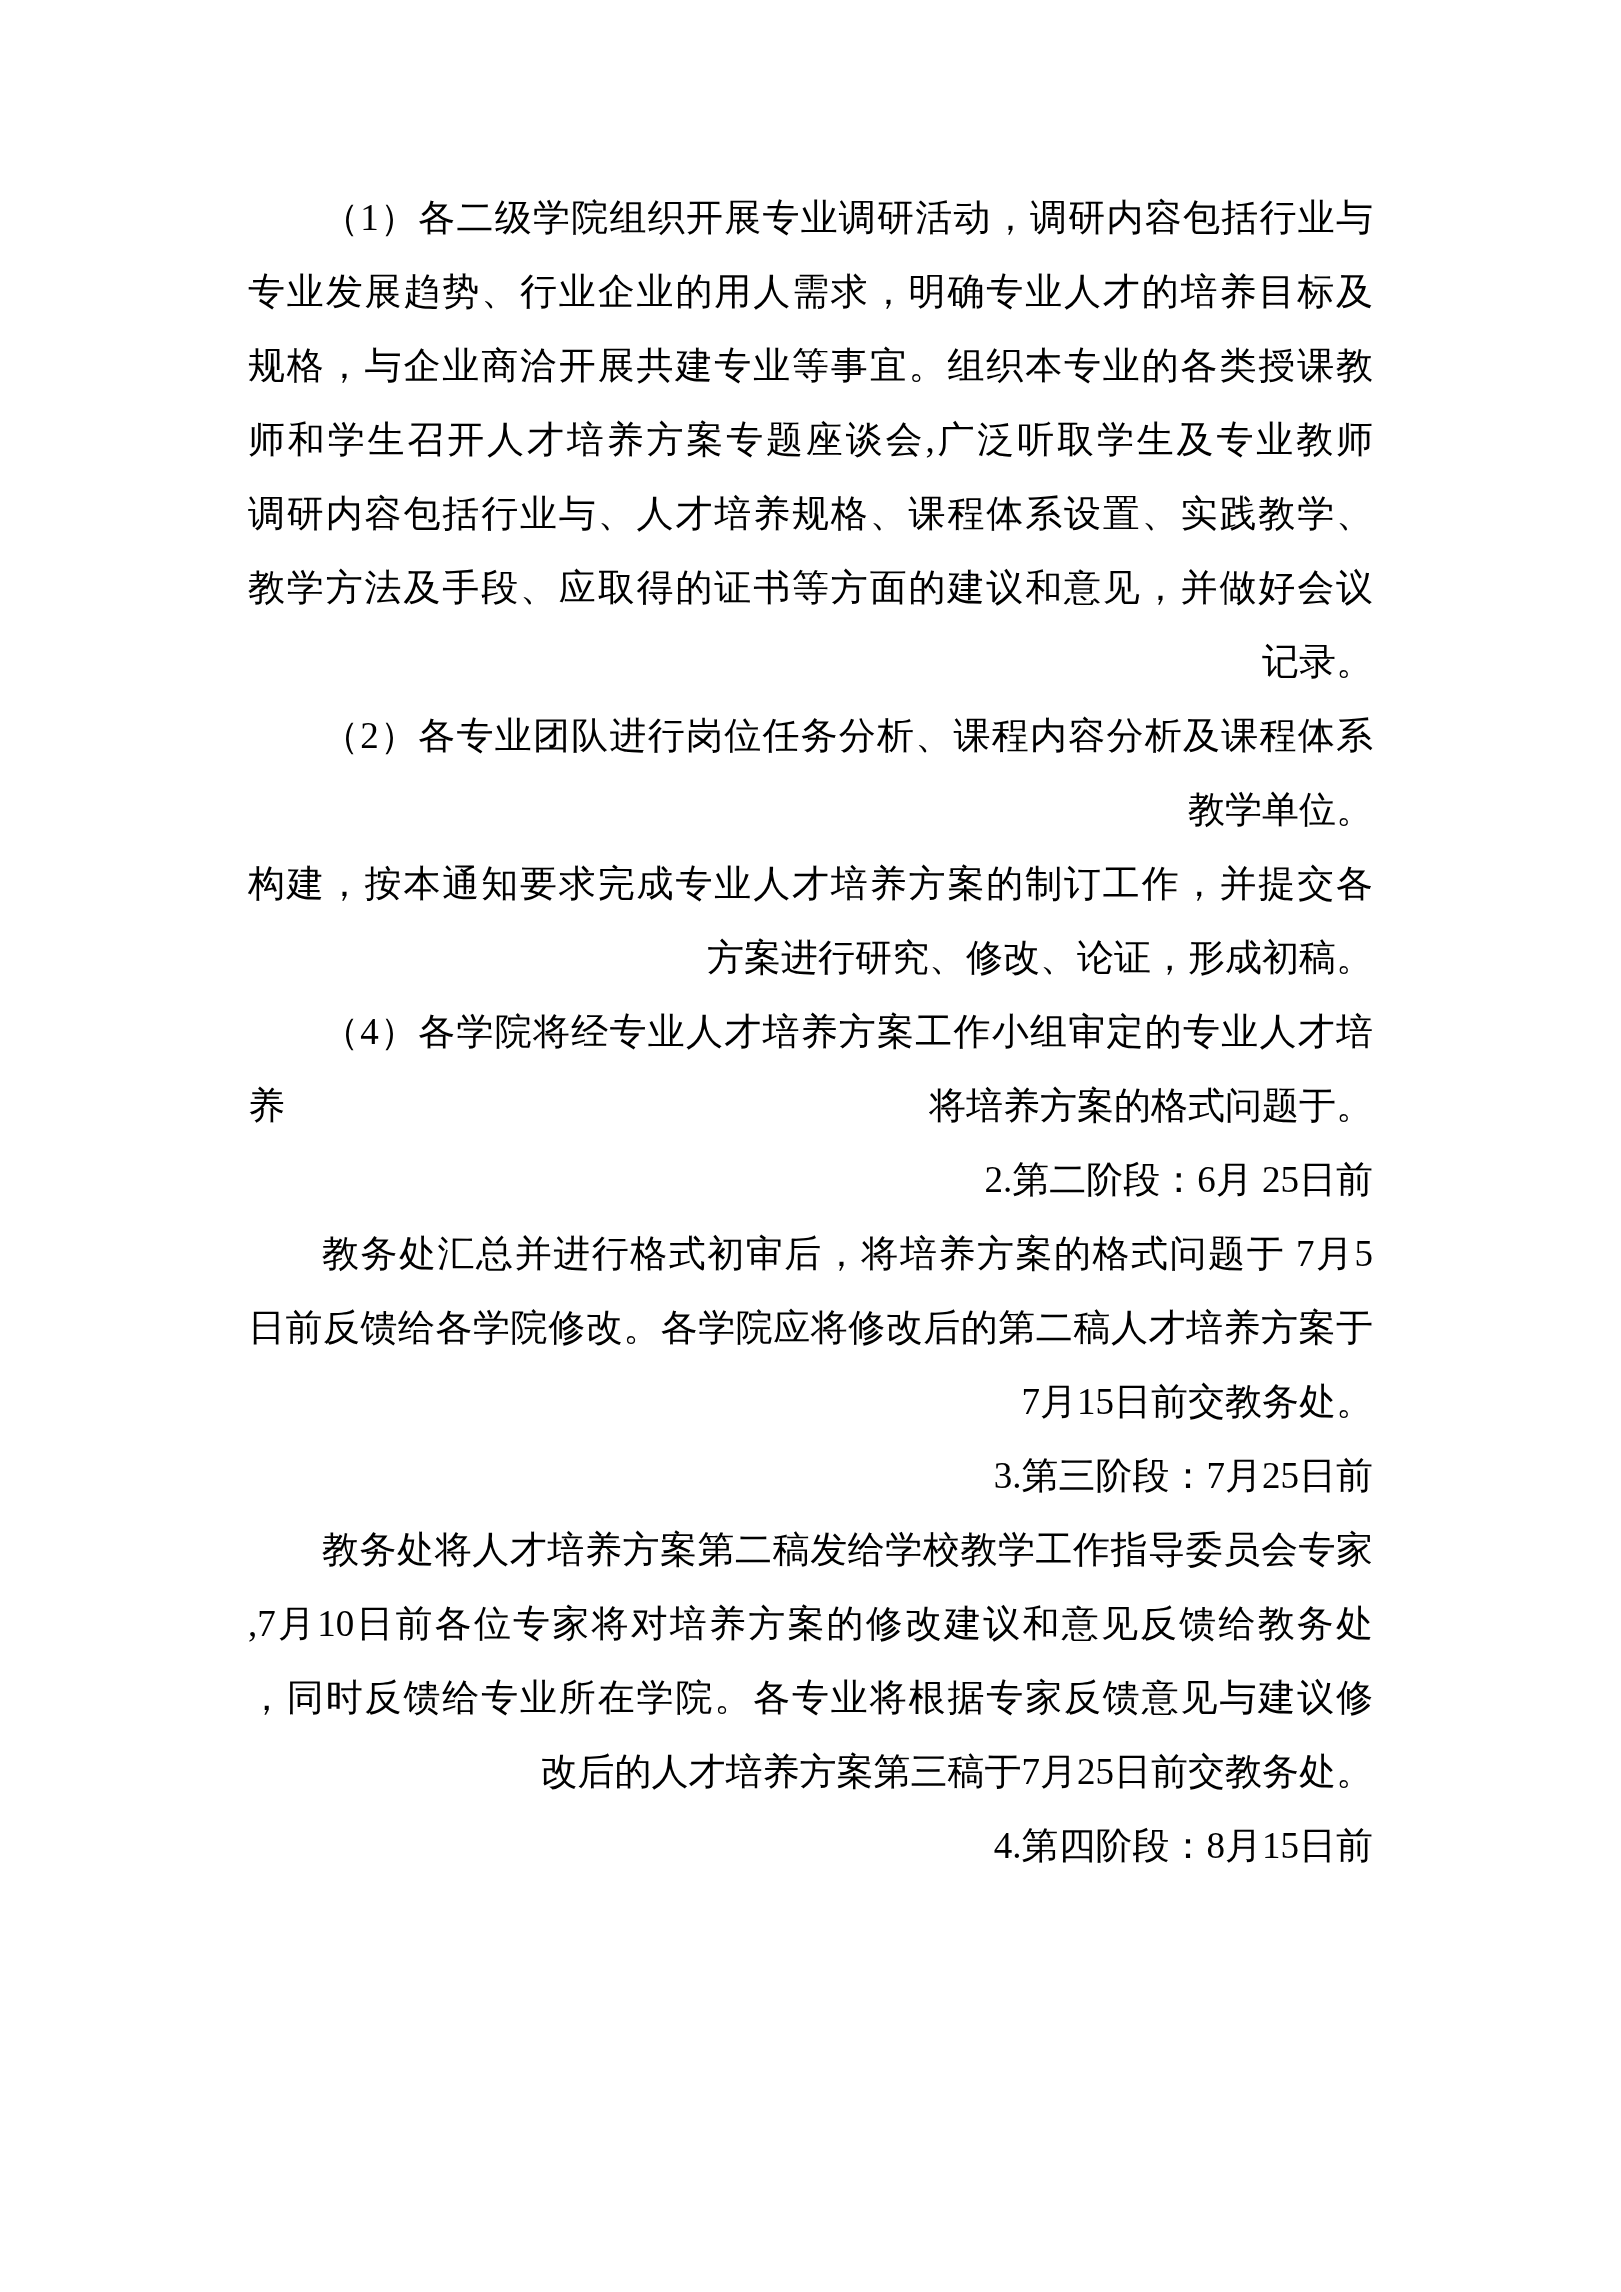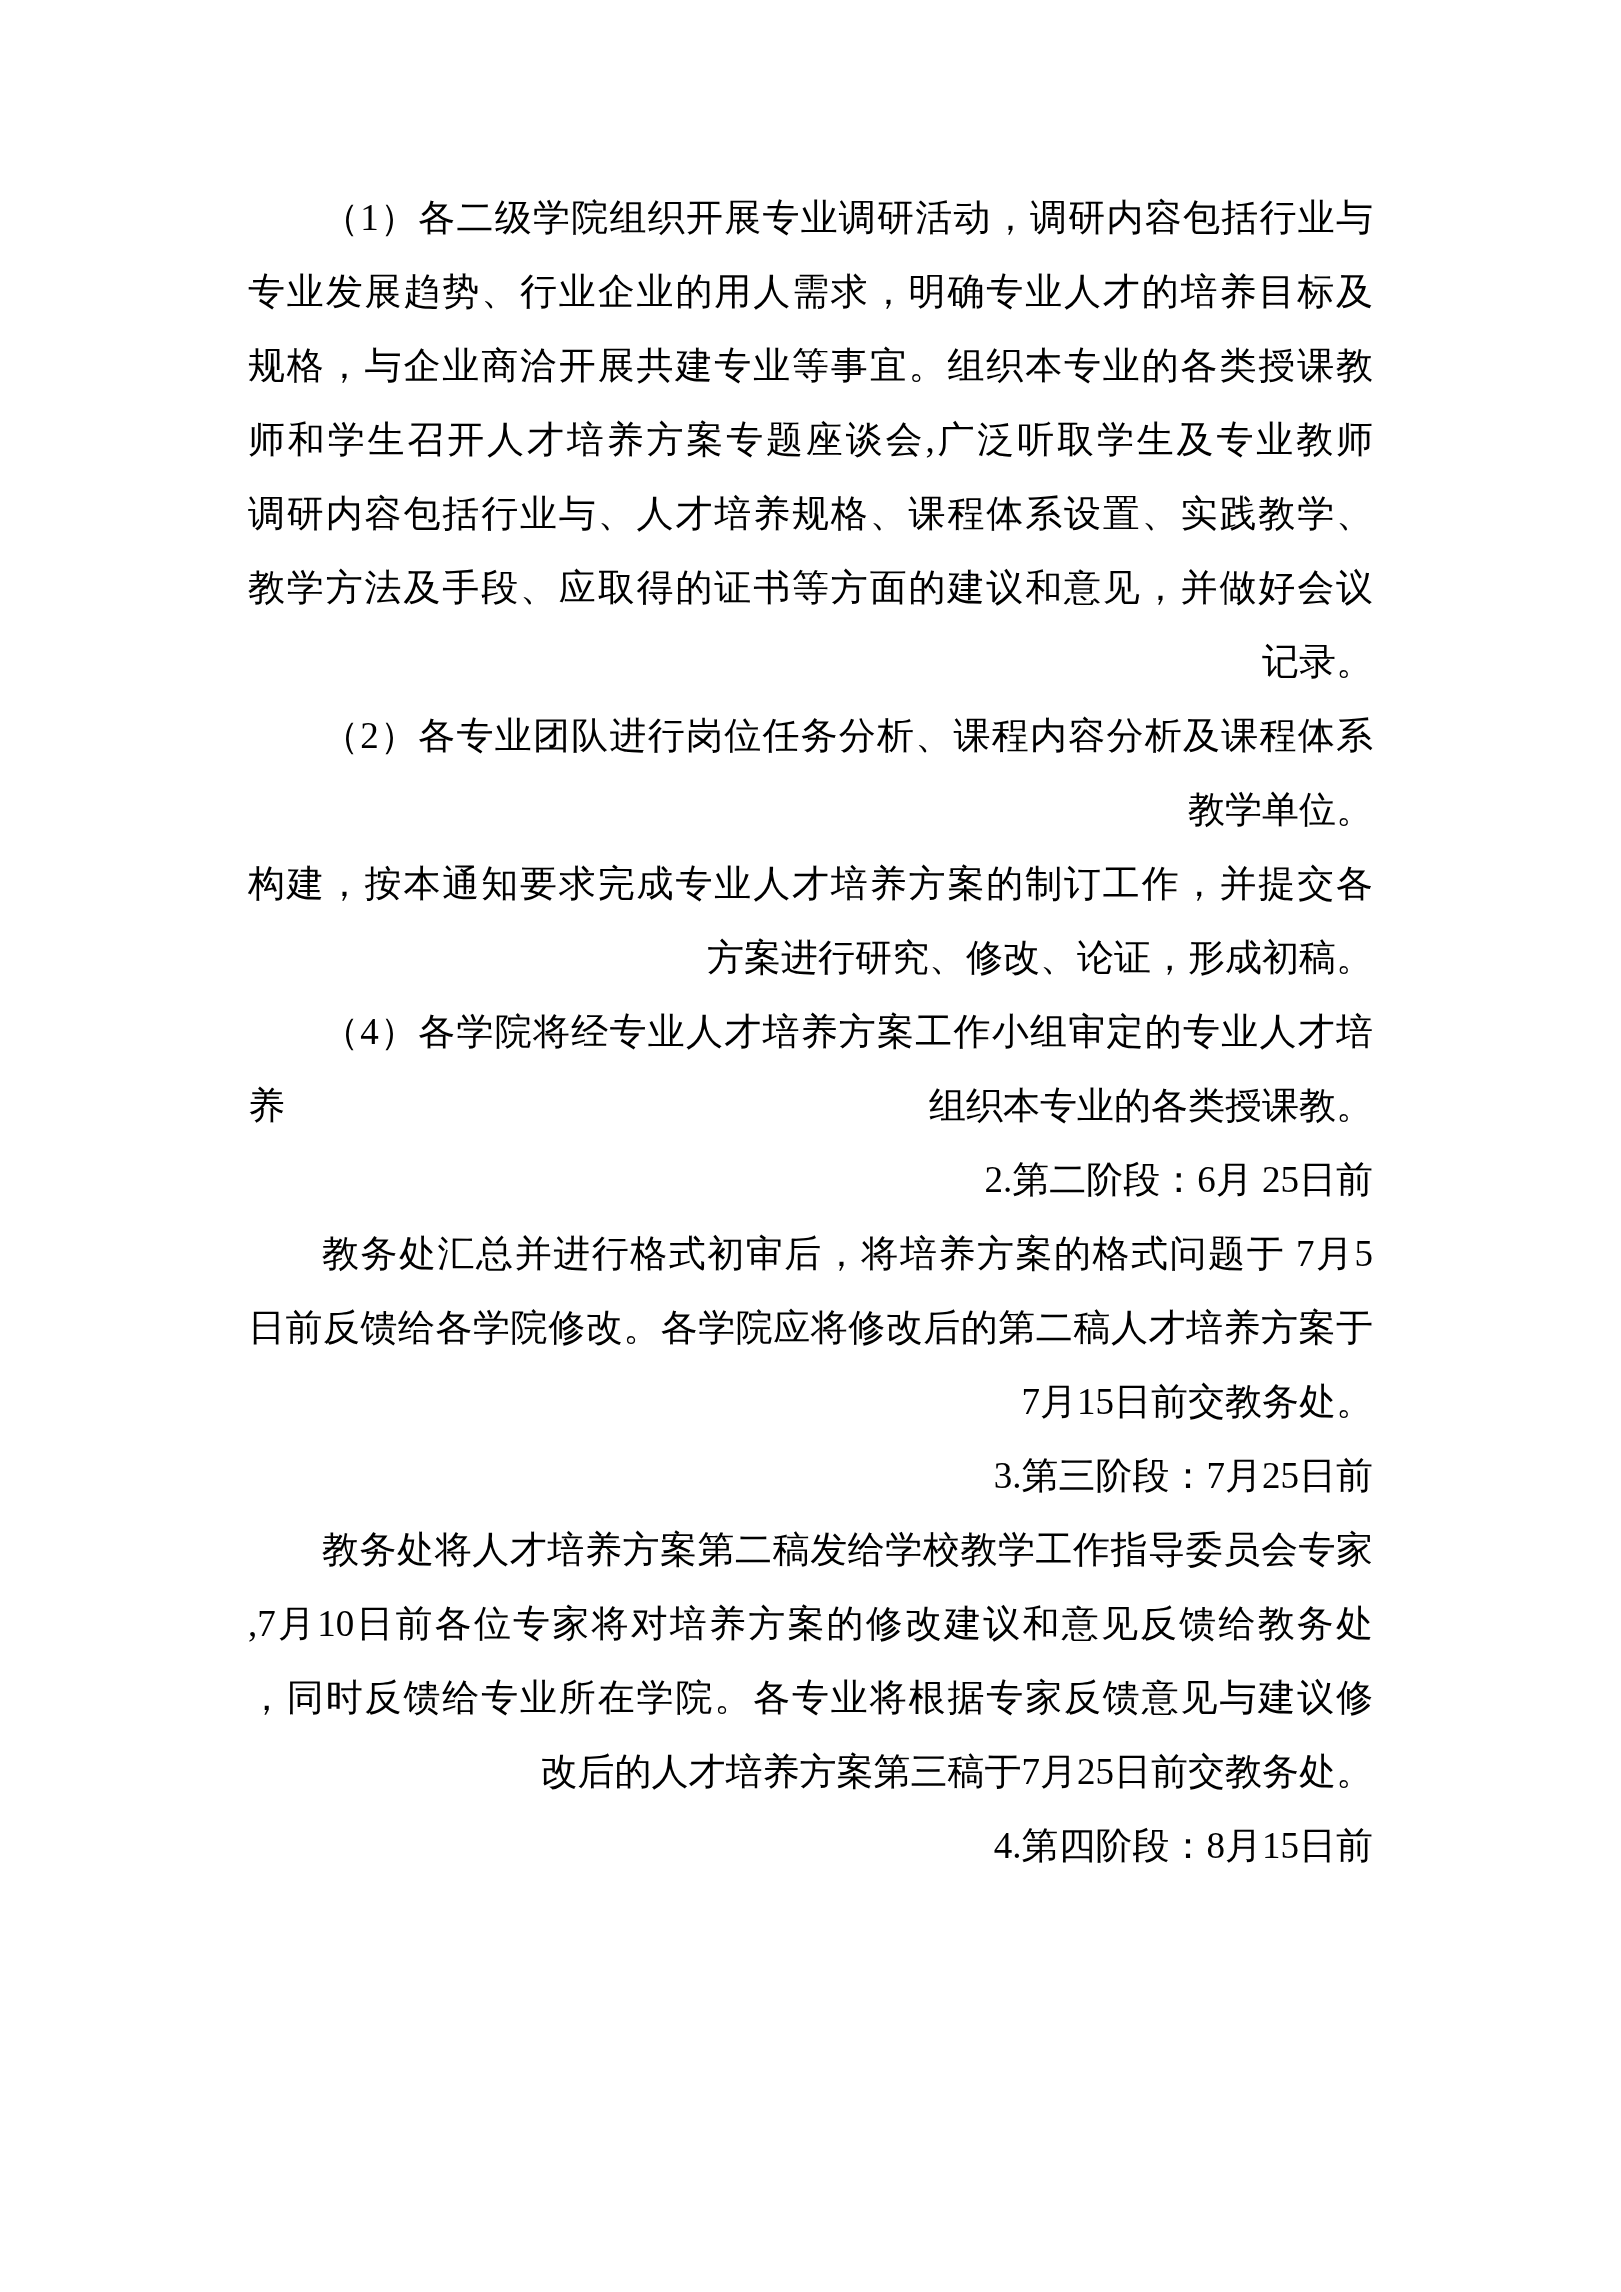--- a/index.html
+++ b/index.html
@@ -57,21 +57,21 @@
       <div class="line j">规格，与企业商洽开展共建专业等事宜。组织本专业的各类授课教</div>
       <div class="line j">师和学生召开人才培养方案专题座谈会,广泛听取学生及专业教师</div>
       <div class="line j">调研内容包括行业与、人才培养规格、课程体系设置、实践教学、</div>
       <div class="line j">教学方法及手段、应取得的证书等方面的建议和意见，并做好会议</div>
       <div class="line">记录。</div>
       <div class="line j i">（2）各专业团队进行岗位任务分析、课程内容分析及课程体系</div>
       <div class="line">教学单位。</div>
       <div class="line j">构建，按本通知要求完成专业人才培养方案的制订工作，并提交各</div>
       <div class="line">方案进行研究、修改、论证，形成初稿。</div>
       <div class="line j i">（4）各学院将经专业人才培养方案工作小组审定的专业人才培养</div>
-      <div class="line">组织本专业的各类授课教。</div>
+      <div class="line">将培养方案的格式问题于。</div>
       <div class="line i">2.第二阶段：6月 25日前</div>
       <div class="line j i">教务处汇总并进行格式初审后，将培养方案的格式问题于 7月5</div>
       <div class="line j">日前反馈给各学院修改。各学院应将修改后的第二稿人才培养方案于</div>
       <div class="line">7月15日前交教务处。</div>
       <div class="line i">3.第三阶段：7月25日前</div>
       <div class="line j i">教务处将人才培养方案第二稿发给学校教学工作指导委员会专家</div>
       <div class="line j">,7月10日前各位专家将对培养方案的修改建议和意见反馈给教务处</div>
       <div class="line j">，同时反馈给专业所在学院。各专业将根据专家反馈意见与建议修</div>
       <div class="line">改后的人才培养方案第三稿于7月25日前交教务处。</div>
       <div class="line i">4.第四阶段：8月15日前</div>

